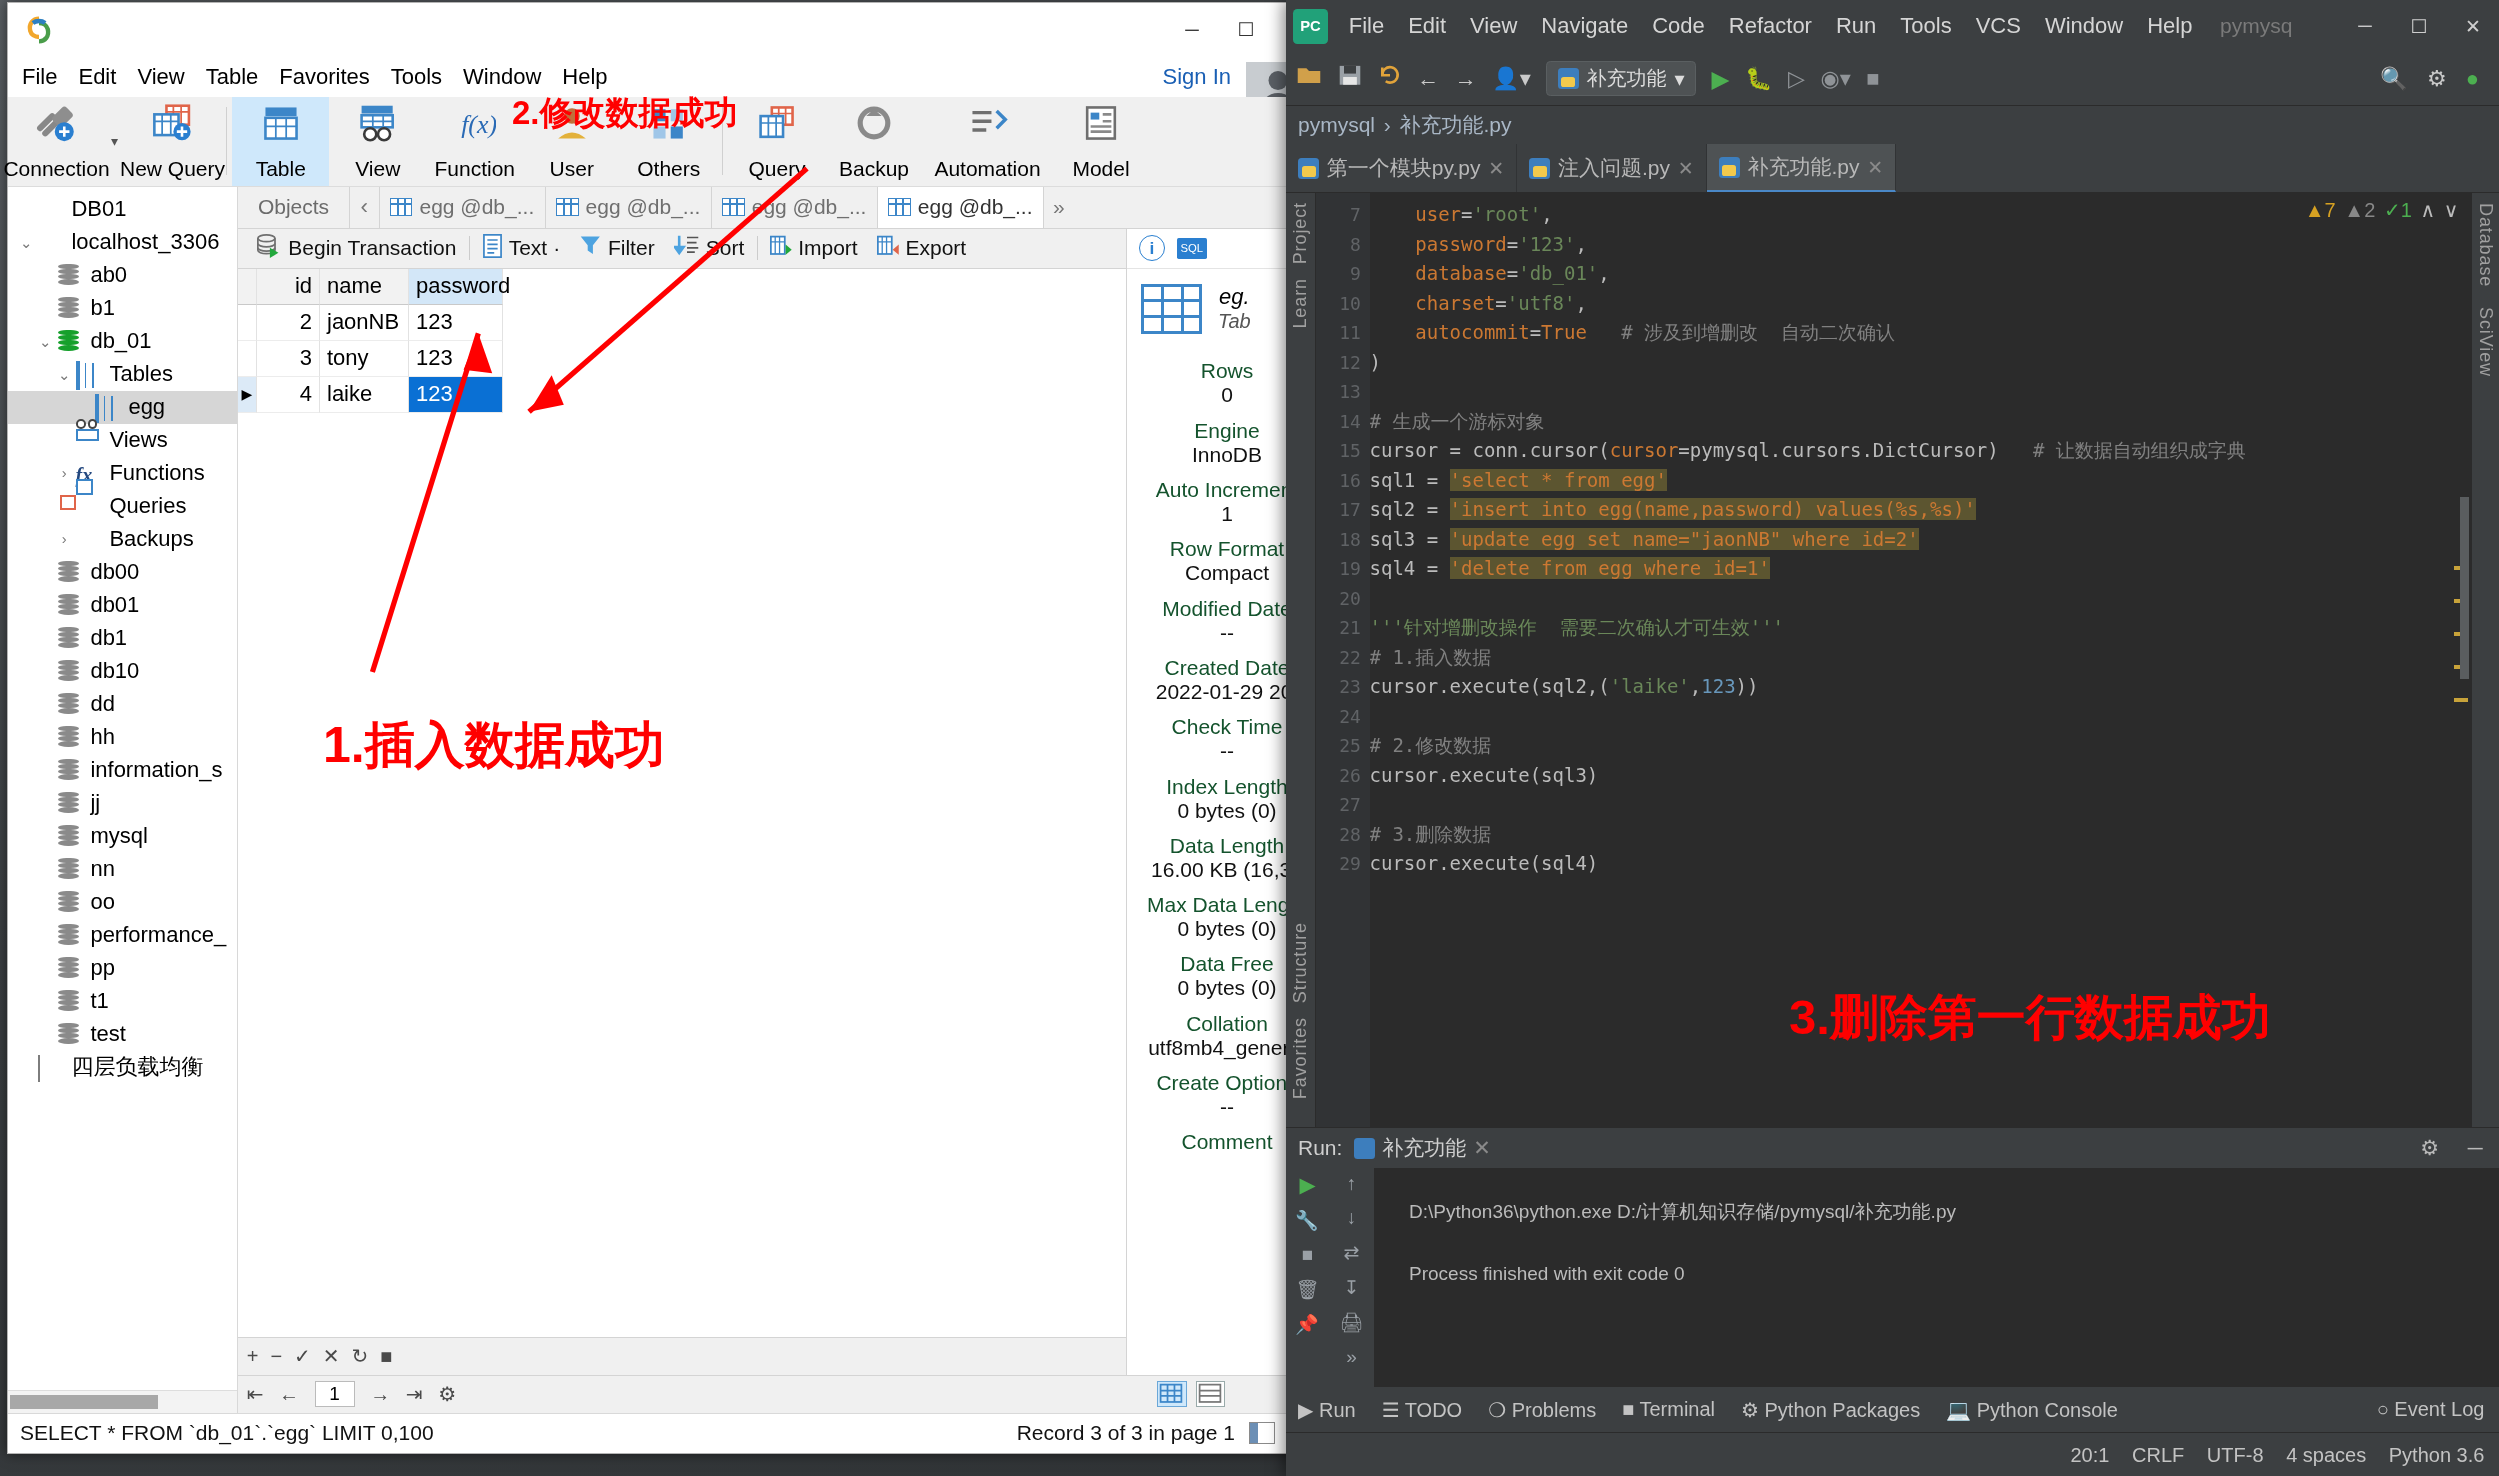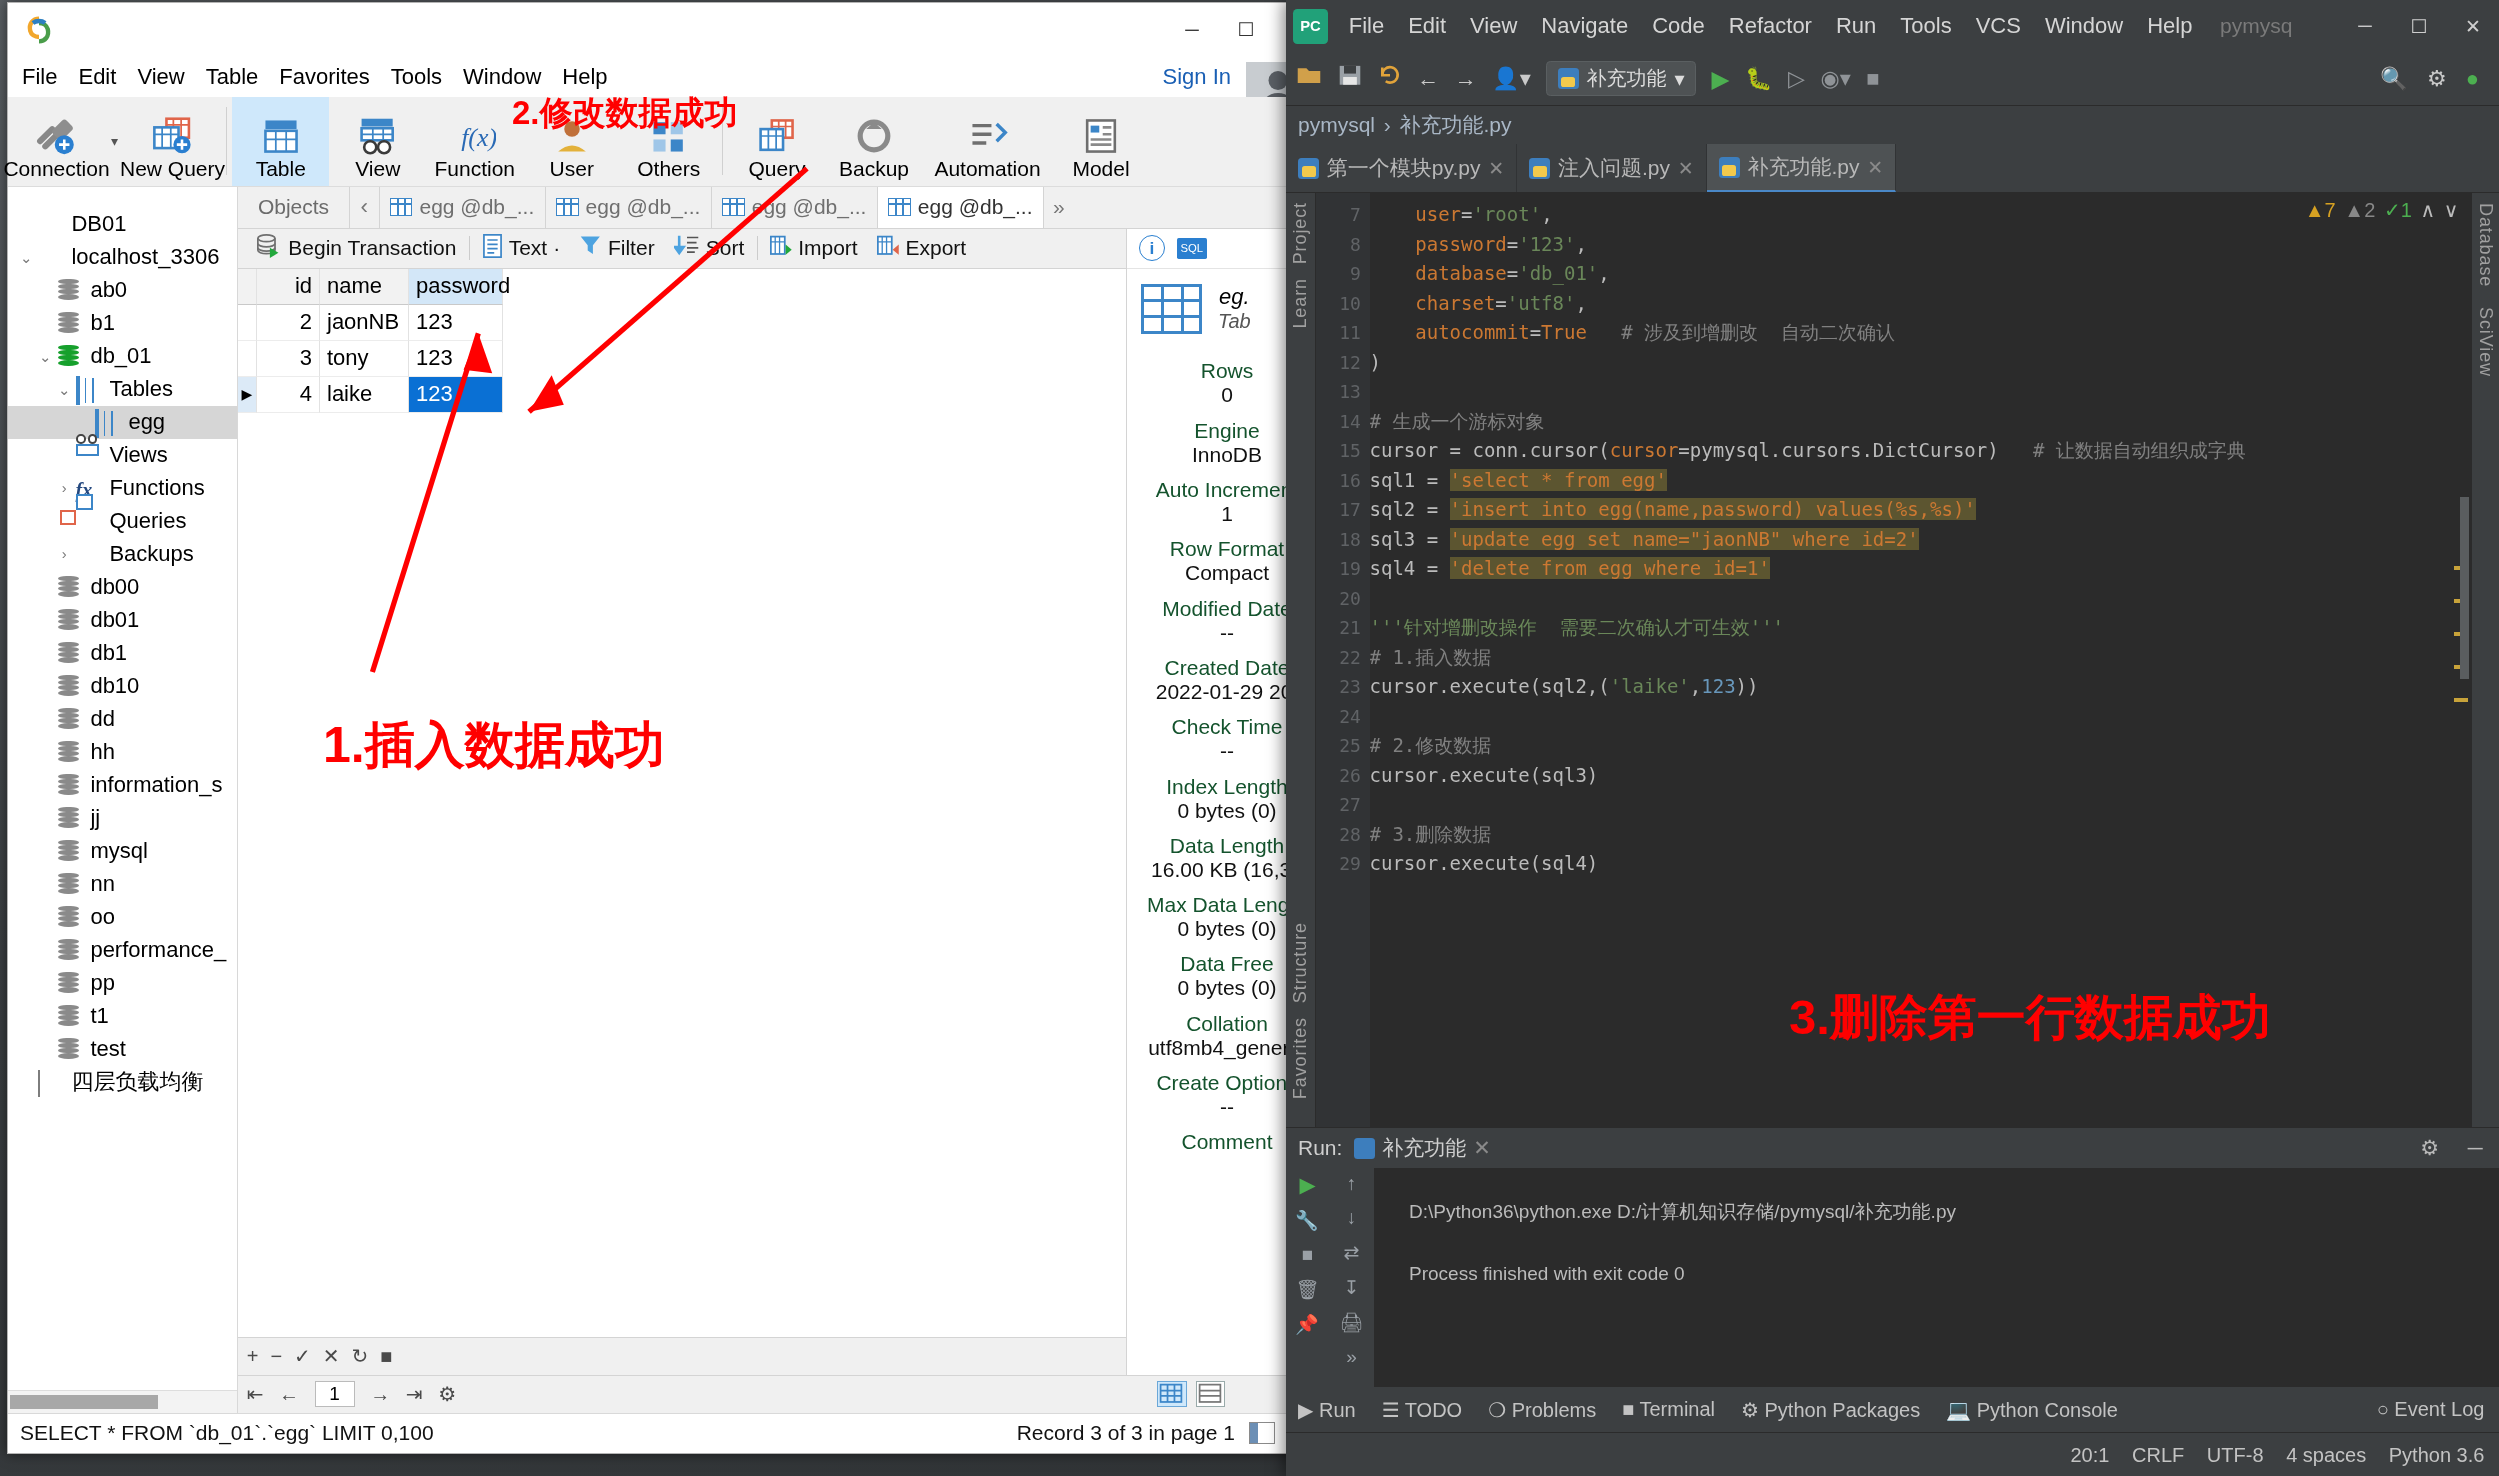--- a/index.html
+++ b/index.html
@@ -19,32 +19,32 @@
   .win-btn { width:54px; height:54px; display:flex;align-items:center;justify-content:center; color:#333; font-size:19px; }
 
   .nv-menubar { height:40px; background:#fff; display:flex; align-items:center; padding-left:14px; gap:21px; flex:0 0 auto; position:relative;}
   .nv-menubar span.mi { font-size:22px; color:#000; }
   .signin { position:absolute; right:96px; top:50%; transform:translateY(-50%); font-size:22px; color:#1a5fb4; }
   .avatar-box { position:absolute; right:17.4px; top:5.2px; width:64px; height:50px; background:#c8ccd0; }
   .avatar-box .head { position:absolute; left:50%; top:8.7px; transform:translateX(-50%); width:19px;height:19px;border-radius:50%;background:#5b6066;}
   .avatar-box .body { position:absolute; left:50%; bottom:0; transform:translateX(-50%); width:36px;height:19px;border-radius:18px 18px 0 0;background:#5b6066;}
 
   .nv-ribbon { height:90px; background:#f0f0f0; border-bottom:0.9px solid #dcdcdc; display:flex; align-items:stretch; flex:0 0 auto; position:relative;}
-  .rb { width:97px; display:flex; flex-direction:column; align-items:center; justify-content:flex-start; padding-top:15px; position:relative;}
+  .rb { width:97px; display:flex; flex-direction:column; align-items:center; justify-content:flex-start; padding-top:2px; position:relative;}
   .rb.sel { background:#cfe8fb; }
   .rb .lbl { font-size:21px; color:#000; position:absolute; bottom:5.2px; white-space:nowrap;}
   .rb .ic { height:49px; display:flex;align-items:center;justify-content:center;}
   .rbsep { width:0.9px; background:#d0d0d0; margin:10.4px 5.2px; }
   .rb.wide { width:130px; }
 
   .nv-body { flex:1 1 auto; display:flex; min-height:0; }
 
   
   .nv-side { width:230px; background:#fff; border-right:0.9px solid #d8d8d8; display:flex; flex-direction:column; }
-  .tree { flex:1 1 auto; overflow:hidden; padding-top:21px; }
+  .tree { flex:1 1 auto; overflow:hidden; padding-top:6px; }
   .tnode { height:33px; display:flex; align-items:center; font-size:22px; color:#000; white-space:nowrap; }
   .tnode.sel { background:#d6d6d6; }
   .tw { width:22.6px; text-align:center; color:#7a7a7a; font-size:14.8px; flex:0 0 22.6px;}
   .ticon { width:26px; height:22.6px; margin-right:7.8px; flex:0 0 26px; position:relative;}
   .side-scroll { height:22.6px; border-top:0.9px solid #ddd; background:#f3f3f3; position:relative;}
   .side-scroll .thumb{ position:absolute; left:1.7px; top:4.3px; width:148px; height:14px; background:#a8a8a8;}
 
   
   .ic-db { width:24px;height:22.6px;position:relative;}
   .ic-db i{position:absolute;left:1.7px;width:21px;height:5.2px;border-radius:50%/60%;background:#8a8a8a;}

